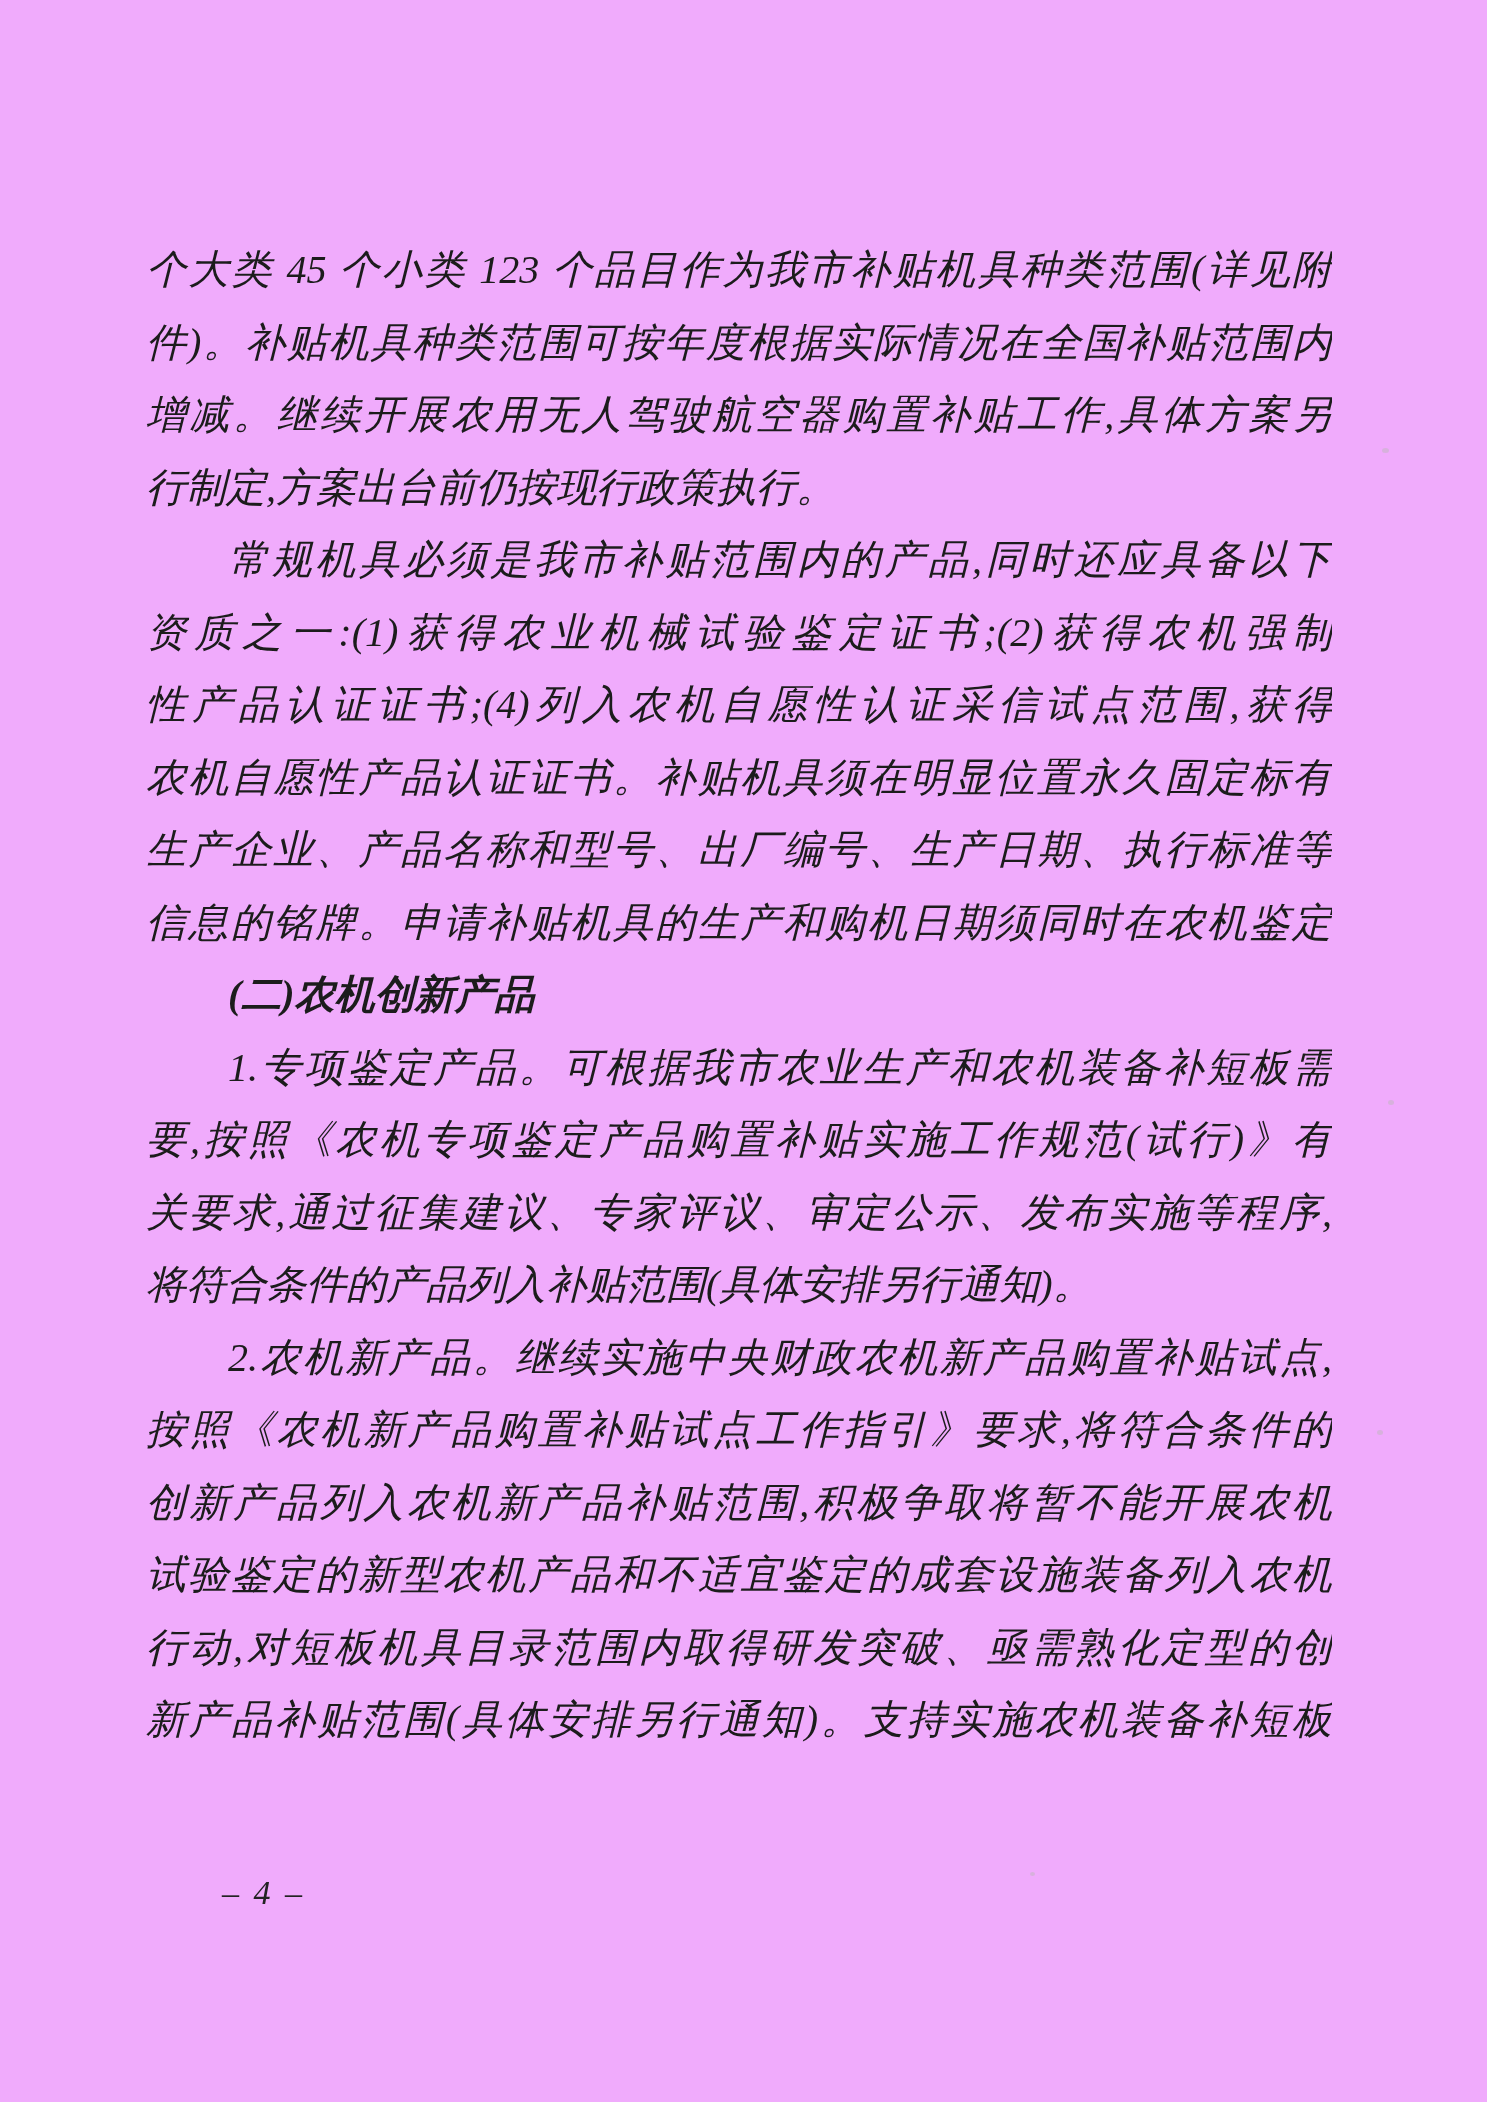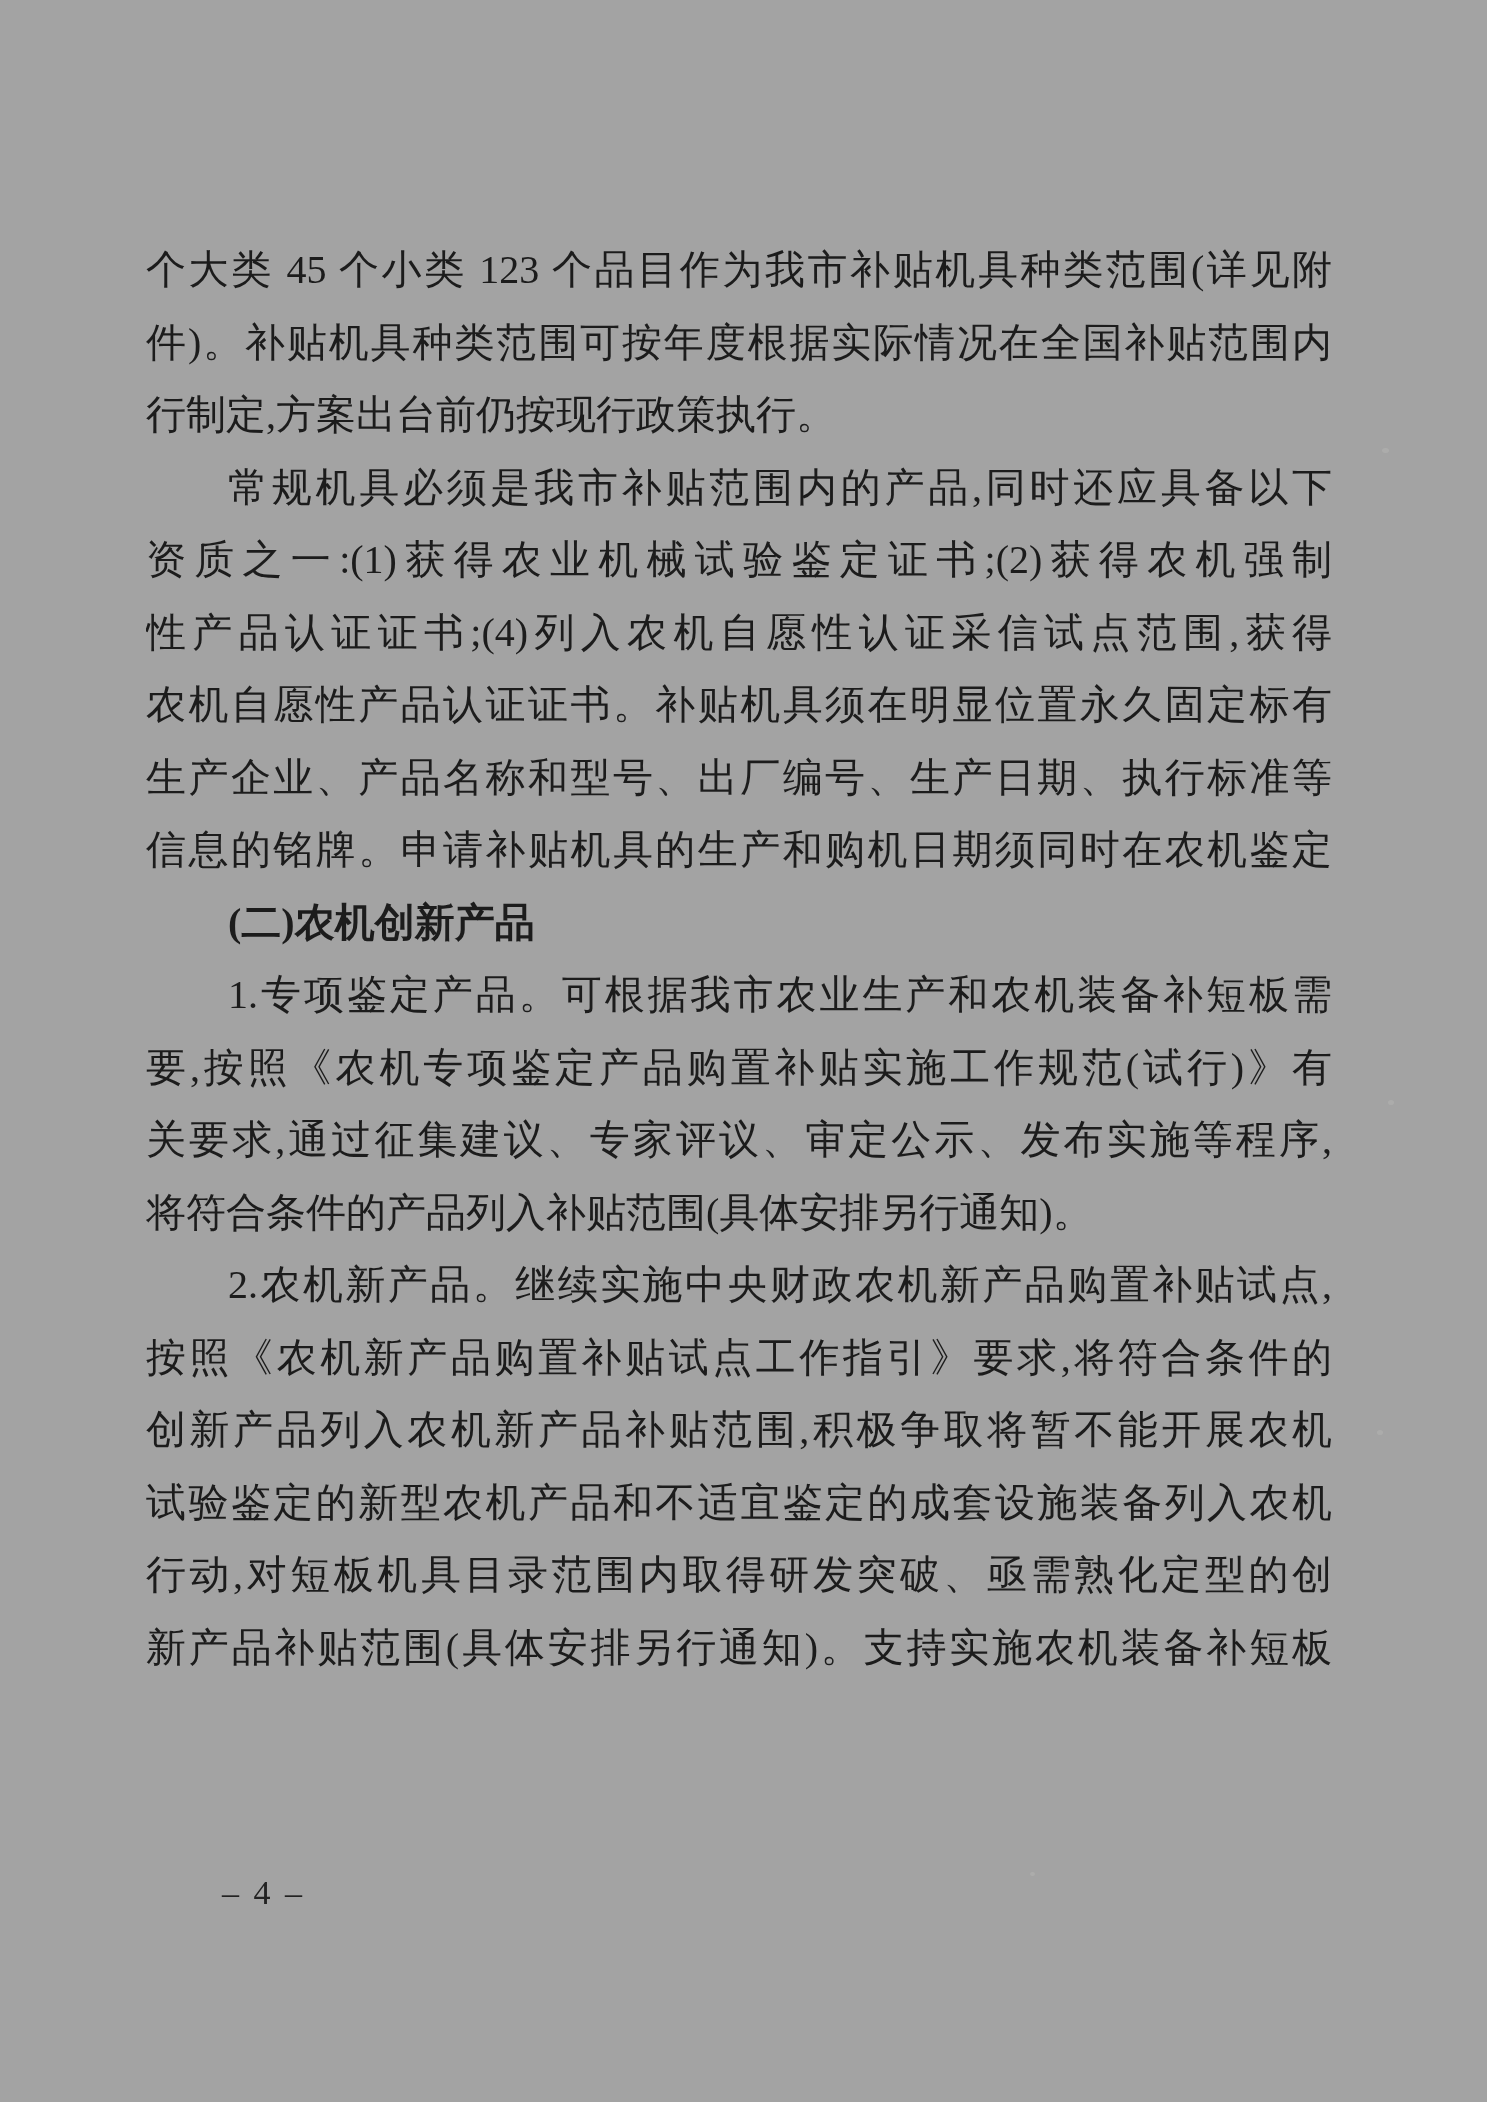--- a/index.html
+++ b/index.html
@@ -7,21 +7,22 @@
   body {
     position: relative;
     background: #fcfcfb;
     font-family: "Liberation Serif", "DejaVu Serif", serif;
     color: #1c1c1c;
     overflow: hidden;
   }
   .page {
     position: absolute;
     inset: 0;
-    background: #a3a3a3;
+    background: #f0abfc;
+    font-style: italic;
   }
   .body-text {
     position: absolute;
     left: 146px;
     top: 234px;
     width: 1186px;
     font-size: 40px;
     line-height: 72.5px;
   }
   .line {
@@ -57,20 +58,21 @@
   .speck.s3 { left: 1377px; top: 1430px; width: 6px; height: 5px; }
   .speck.s4 { left: 1030px; top: 1872px; width: 5px; height: 4px; }
 </style>
 </head>
 <body>
 
 <div class="page">
   <main class="body-text">
       <div class="line justified">个大类 45 个小类 123 个品目作为我市补贴机具种类范围(详见附</div>
       <div class="line justified">件)。补贴机具种类范围可按年度根据实际情况在全国补贴范围内</div>
+      <div class="line justified">增减。继续开展农用无人驾驶航空器购置补贴工作,具体方案另</div>
       <div class="line">行制定,方案出台前仍按现行政策执行。</div>
       <div class="line justified indent">常规机具必须是我市补贴范围内的产品,同时还应具备以下</div>
       <div class="line justified">资质之一:(1)获得农业机械试验鉴定证书;(2)获得农机强制</div>
       <div class="line justified">性产品认证证书;(4)列入农机自愿性认证采信试点范围,获得</div>
       <div class="line justified">农机自愿性产品认证证书。补贴机具须在明显位置永久固定标有</div>
       <div class="line justified">生产企业、产品名称和型号、出厂编号、生产日期、执行标准等</div>
       <div class="line justified">信息的铭牌。申请补贴机具的生产和购机日期须同时在农机鉴定</div>
       <div class="line indent heading">(二)农机创新产品</div>
       <div class="line justified indent">1.专项鉴定产品。可根据我市农业生产和农机装备补短板需</div>
       <div class="line justified">要,按照《农机专项鉴定产品购置补贴实施工作规范(试行)》有</div>

